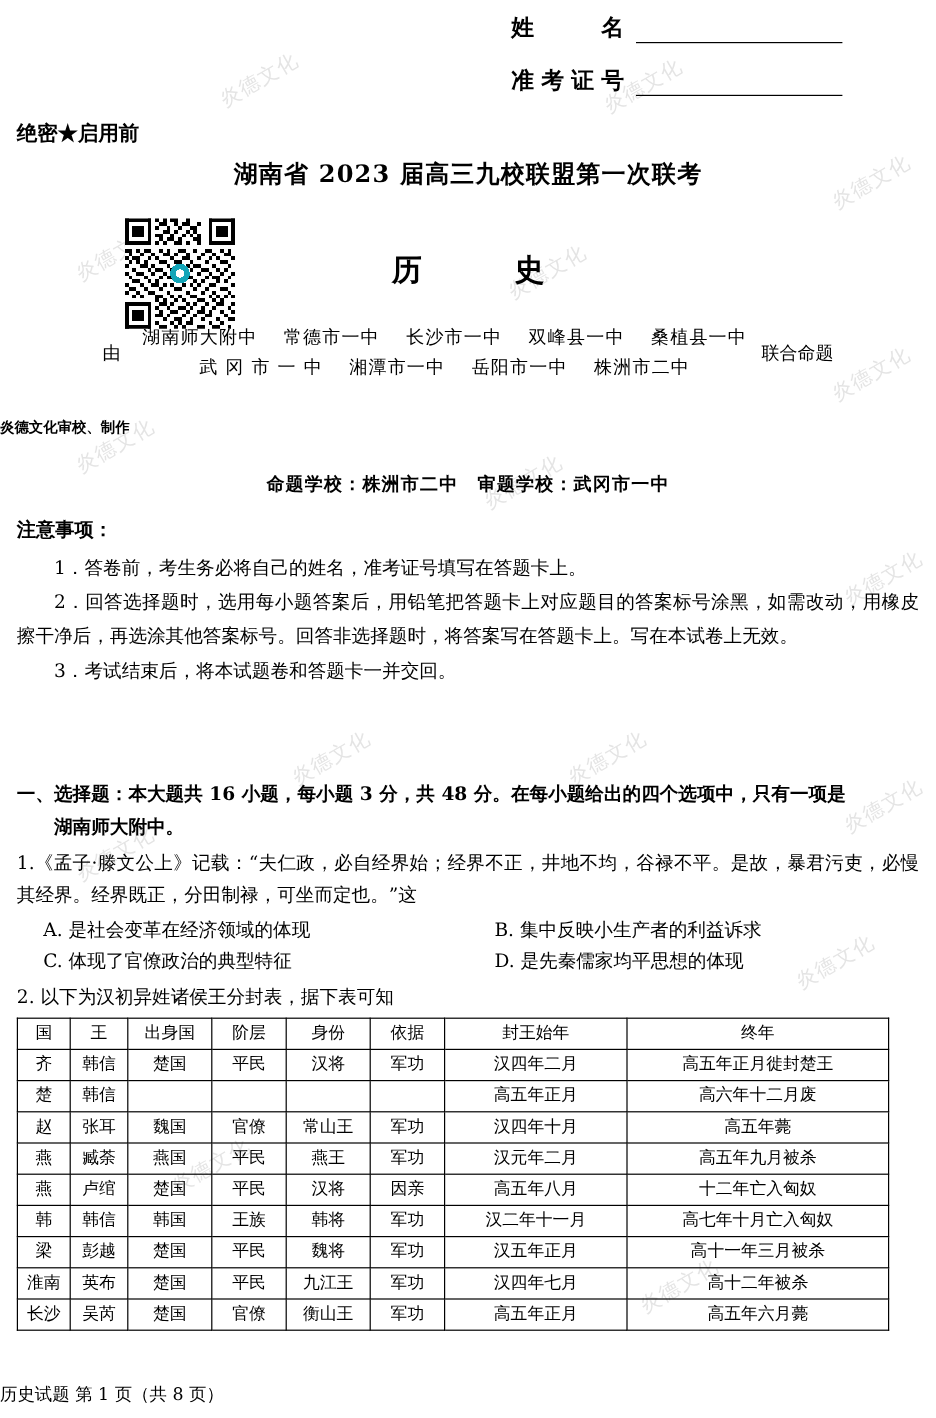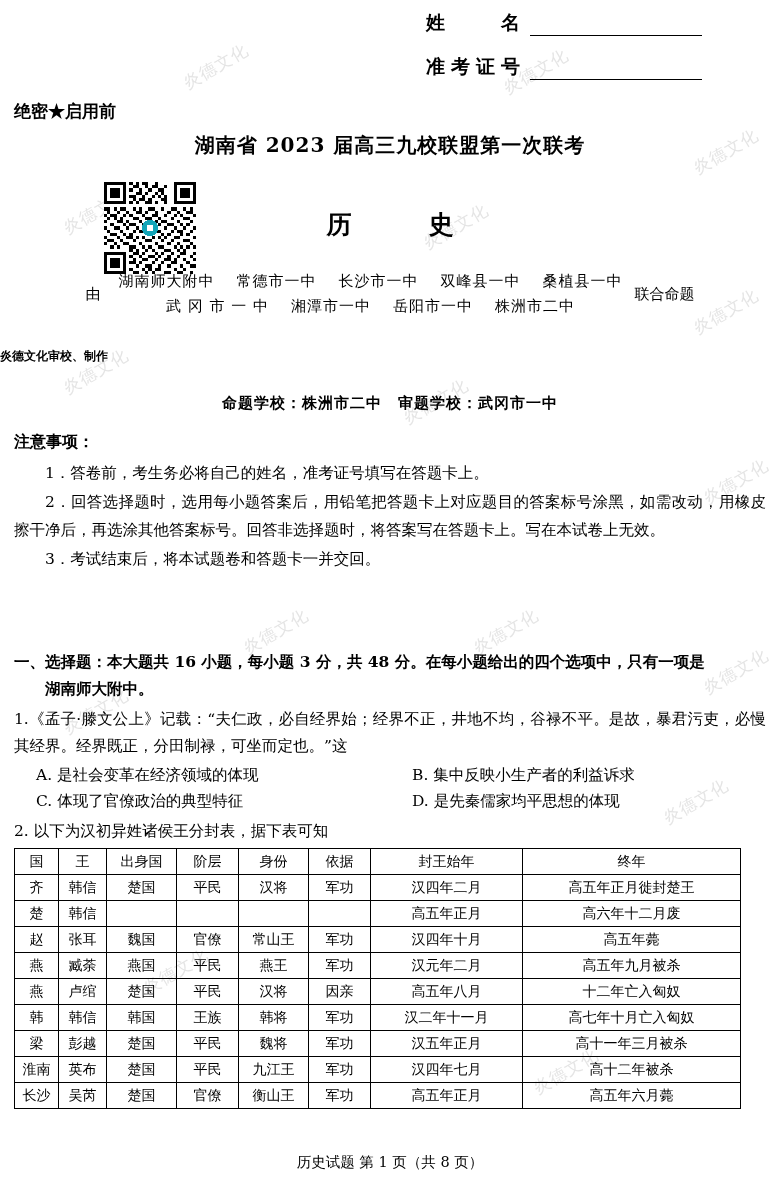--- a/index.html
+++ b/index.html
@@ -259,21 +259,21 @@
   col.c5 { width: 62px; }
   col.c6 { width: 152px; }
   col.c7 { width: 218px; }
 
   
   .footer {
     position: absolute;
     bottom: 10px;
     left: 0;
     width: 780px;
-    text-align: center;
+    text-align: left;
     font-size: 14.5px;
     z-index: 2;
   }
 </style>
 </head>
 <body>
 
 <div class="page">
 
   <div id="wm-layer">

